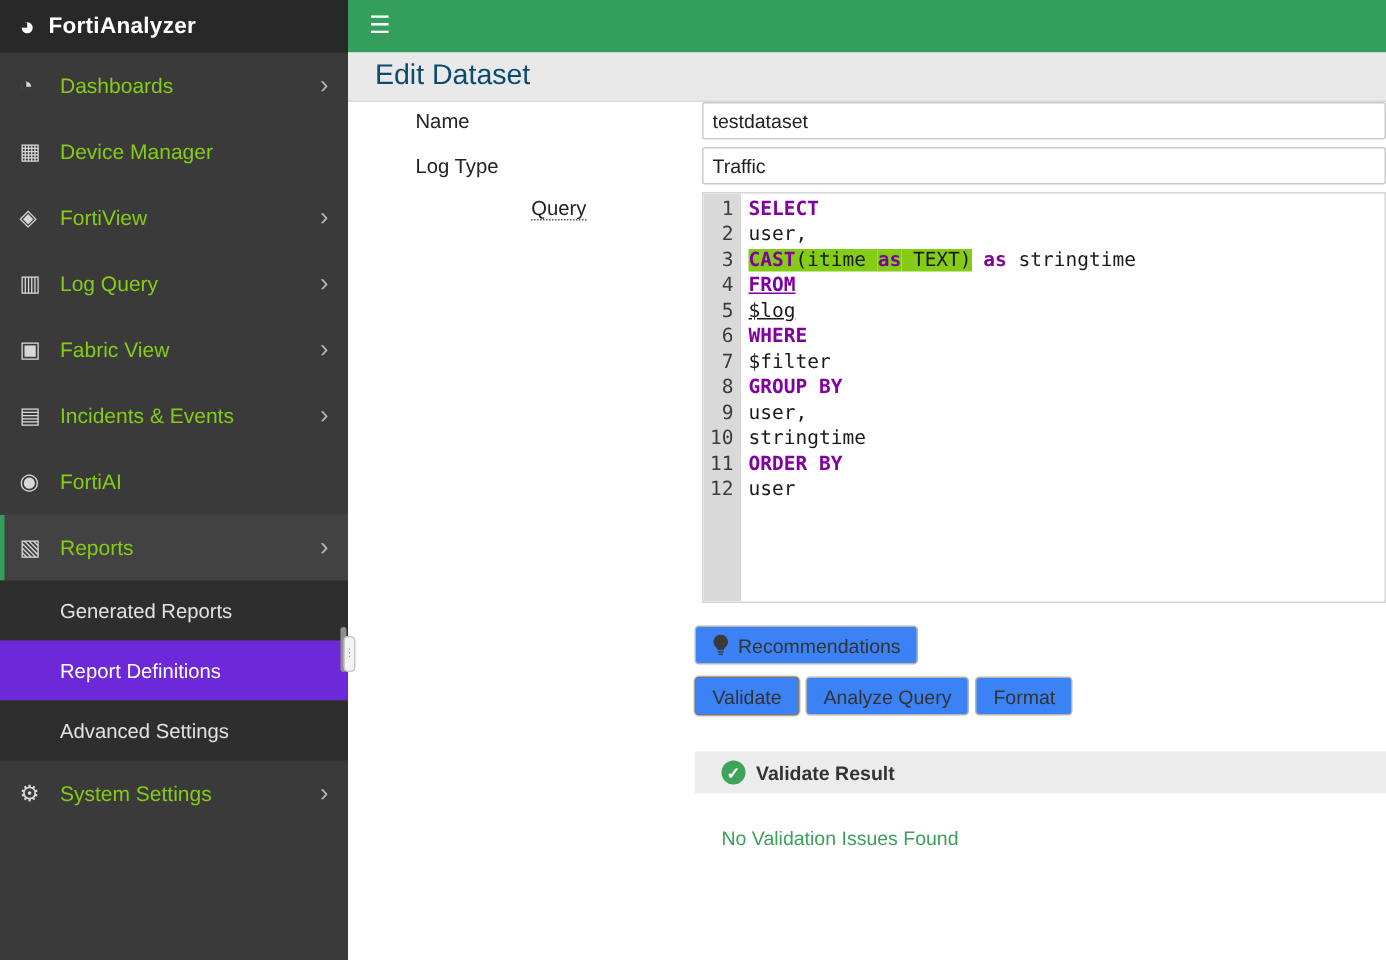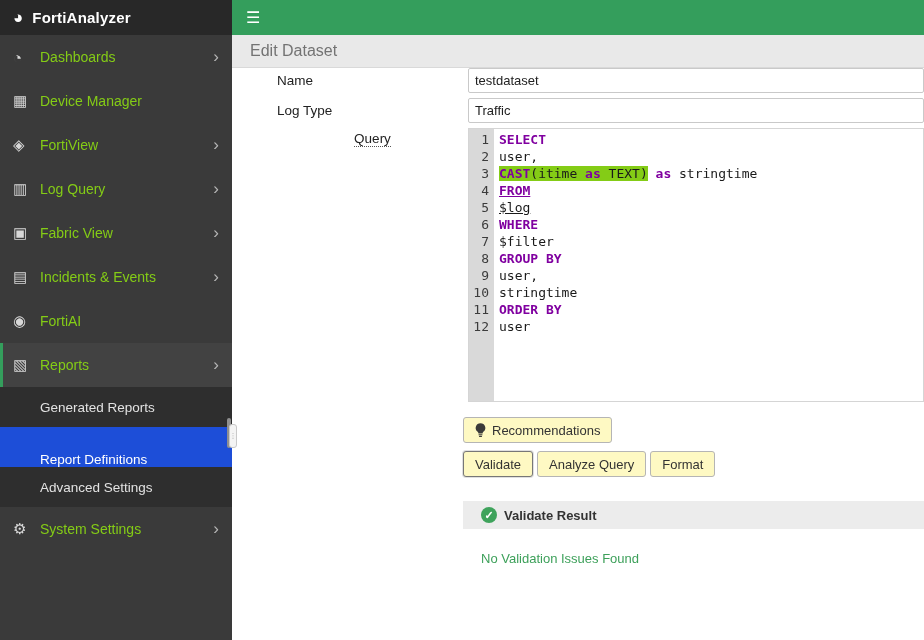--- a/index.html
+++ b/index.html
@@ -15,33 +15,33 @@
   .logo-title { color: #fff; font-size: 15px; font-weight: bold; letter-spacing: .2px; }
 
   .nav-item { height: 44px; display: flex; align-items: center; padding: 0 10px 0 13px; cursor: pointer; }
   .nav-item .nav-icon { width: 27px; color: #d8d8d8; font-size: 15px; flex-shrink: 0; }
   .nav-item .nav-label { color: #84cc16; font-size: 14px; flex: 1; white-space: nowrap; }
   .nav-item .nav-chevron { color: #b5b5b5; font-size: 17px; padding-right: 3px; }
   .nav-item.active { background: #424242; box-shadow: inset 3px 0 0 #349e5c; }
 
   .nav-sub { height: 40px; display: flex; align-items: center; padding-left: 40px; background: #2e2e2e; cursor: pointer; }
   .nav-sub .nav-label { color: #e2e2e2; font-size: 13.5px; white-space: nowrap; }
-  .nav-sub.selected { background: #1d4ed8; align-items: flex-end; }
+  .nav-sub.selected { background: #6d28d9; }
   .nav-sub.selected .nav-label { color: #fff; }
 
   .sidebar-scroll-thumb { position: absolute; right: 1px; top: 418px; width: 4px; height: 30px; background: #8f8f8f; border-radius: 2px; }
   .resize-handle { position: absolute; left: 229px; top: 424px; width: 8px; height: 24px; background: #f4f4f4; border: 1px solid #c9c9c9; border-radius: 3px; z-index: 5; display:flex; align-items:center; justify-content:center; color:#9a9a9a; font-size:7px; letter-spacing:0; line-height:6px; cursor: col-resize; }
 
   
   .main { flex: 1; display: flex; flex-direction: column; min-width: 0; }
   .topbar { height: 35px; background: #349e5c; display: flex; align-items: center; padding-left: 14px; flex-shrink: 0; }
   .menu-glyph { color: #fff; font-size: 16px; cursor: pointer; line-height: 1; }
 
   .subheader { height: 33px; background: #e9e9e9; border-bottom: 1px solid #d9d9d9; display: flex; align-items: center; padding-left: 18px; flex-shrink: 0; }
-  .page-title { font-size: 16px; color: #737373; }
+  .page-title { font-size: 19px; color: #0c4a6e; }
 
   .content { flex: 1; background: #fff; overflow: hidden; }
 
   .form { padding-left: 45px; }
   .form-row { display: flex; margin-bottom: 5px; }
   .form-label { width: 191px; flex-shrink: 0; font-size: 13.5px; color: #222; padding-top: 5px; }
   .form-label.q { padding-top: 3px; text-align: center; }
   .form-label .q-text { border-bottom: 1px dotted #555; cursor: help; }
   .form-field { flex: 1; min-width: 0; }
   .text-input, .select-box {
@@ -55,21 +55,21 @@
   .editor { display: flex; height: 274px; border: 1px solid #d5d5d5; background: #fff; font-family: "DejaVu Sans Mono", monospace; font-size: 13px; line-height: 17px; overflow: hidden; }
   .gutter { width: 25px; background: #d9d9d9; color: #3c3c3c; text-align: right; padding: 2px 5px 0 0; flex-shrink: 0; user-select: none; }
   .code { flex: 1; padding: 2px 0 0 5px; white-space: pre; color: #1a1a1a; cursor: text; }
   .code .kw { color: #8000a0; font-weight: bold; }
   .code .hl { background: #84cc16; }
   .code .und { text-decoration: underline; }
 
   
   .below { padding-left: 231px; }
   .btn { display: inline-flex; align-items: center; gap: 6px; height: 26px; padding: 0 11px;
-         background: #fef9c3; border: 1px solid #b5b5b5; border-radius: 3px;
+         background: #3b82f6; border: 1px solid #b5b5b5; border-radius: 3px;
          font-family: "Liberation Sans", sans-serif; font-size: 13px; color: #333; cursor: pointer; }
   .reco-row { margin-top: 15px; }
   .btn-row { margin-top: 8px; display: flex; gap: 4px; }
   .btn.focused { border-color: #777; box-shadow: 0 0 0 1px #e0e0e0; }
   .bulb { width: 11px; height: 14px; flex-shrink: 0; }
 
   
   .result-header { margin-top: 24px; height: 28px; background: #ececec; display: flex; align-items: center; padding-left: 18px; }
   .check-circle { width: 16px; height: 16px; border-radius: 50%; background: #3fa35c; color: #fff; font-size: 11px; font-weight: bold; display: flex; align-items: center; justify-content: center; margin-right: 7px; flex-shrink: 0; }
   .result-title { font-size: 13px; font-weight: bold; color: #333; }

